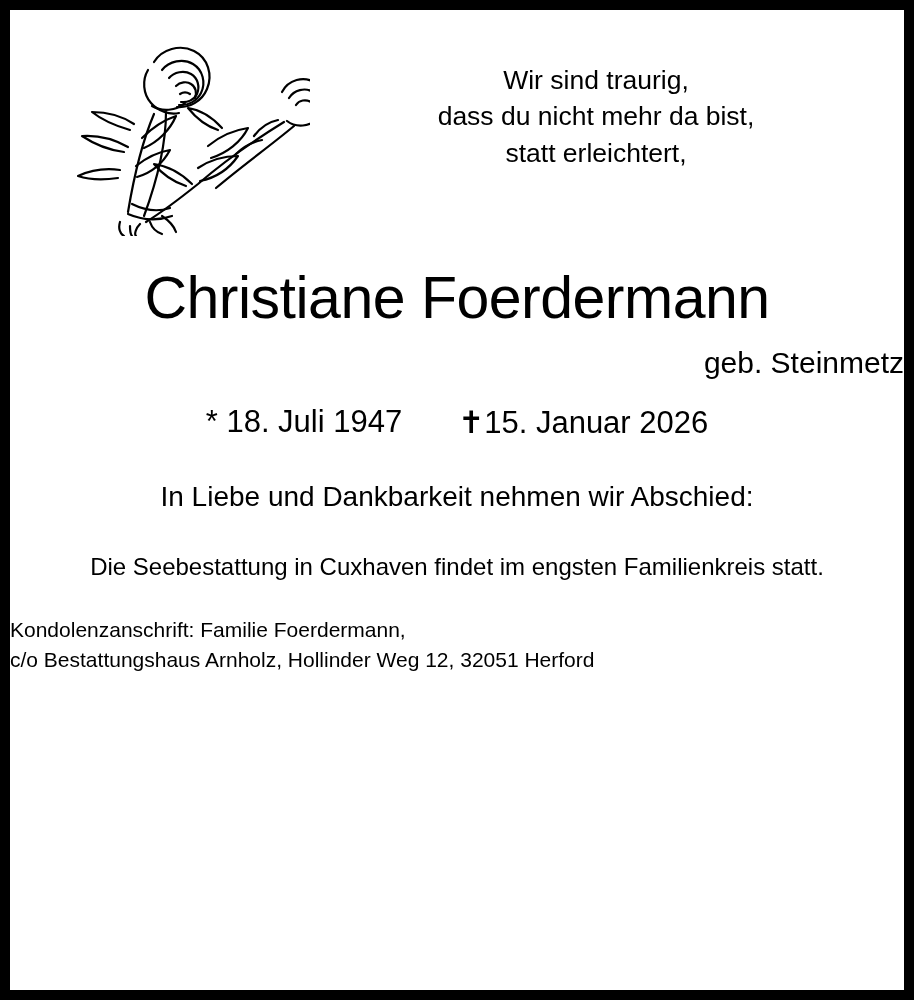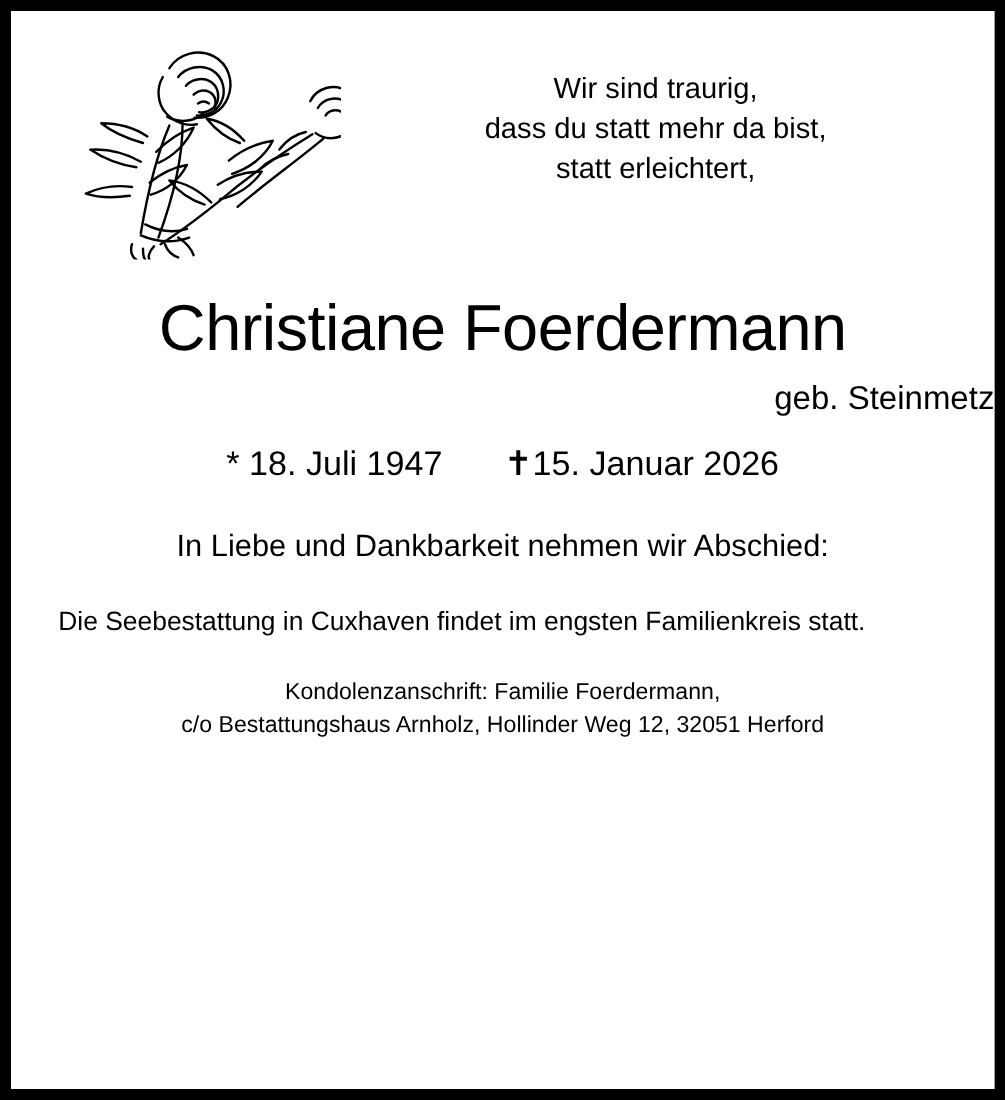--- a/index.html
+++ b/index.html
@@ -87,26 +87,26 @@
   }
   .mourners {
     text-align: center;
     margin-top: 28px;
   }
   .mourners div {
     font-size: 30px;
     line-height: 1.47;
   }
   .note {
+    text-align: center;
     font-size: 24px;
     margin-top: 40px;
-    padding-left: 43px;
   }
   .contact {
-    text-align: center;
+    text-align: left;
     margin-top: 34px;
   }
   .contact div {
     font-size: 21px;
     line-height: 1.42;
   }
 </style>
 </head>
 <body>
 
@@ -157,21 +157,21 @@
             <path d="M82 198 c-4 4-6 10-4 12"></path>
             <path d="M72 200 c0 4 0 8 2 10"></path>
             <path d="M92 196 c2 6 6 10 12 12"></path>
             <path d="M104 190 c6 4 12 10 14 16"></path>
           </g>
         </svg>
       </div>
 
       <div class="verse">
         <div>Wir sind traurig,</div>
-        <div>dass du statt mehr da bist,</div>
+        <div>dass du nicht mehr da bist,</div>
         <div>statt erleichtert,</div>
       </div>
 
     </div>
 
     <div class="name">Christiane Foerdermann</div>
     <div class="maiden">geb. Steinmetz</div>
 
     <div class="dates">
       <span>* 18. Juli 1947</span>

